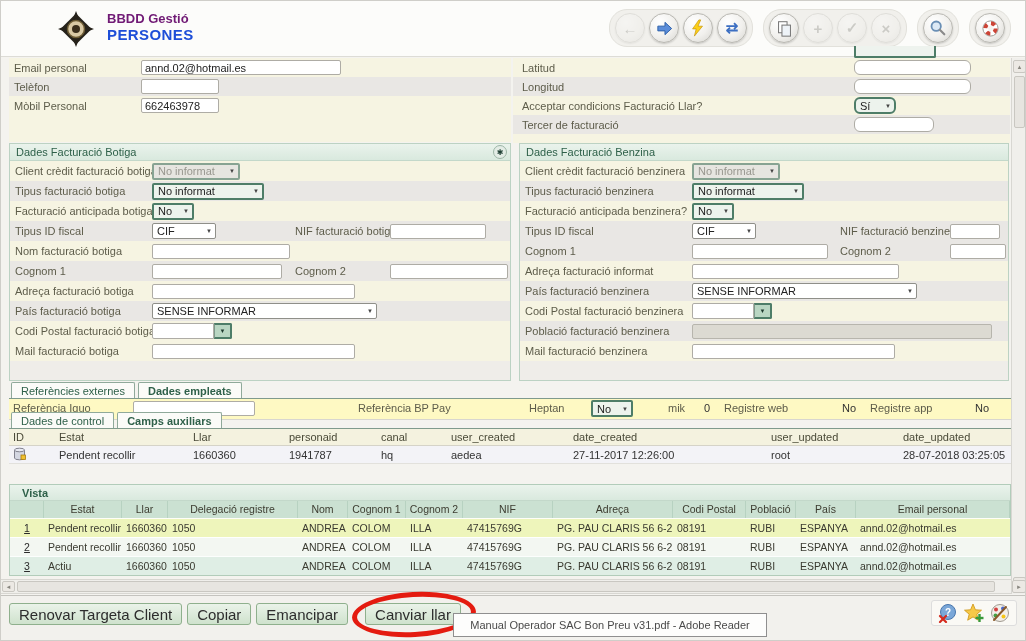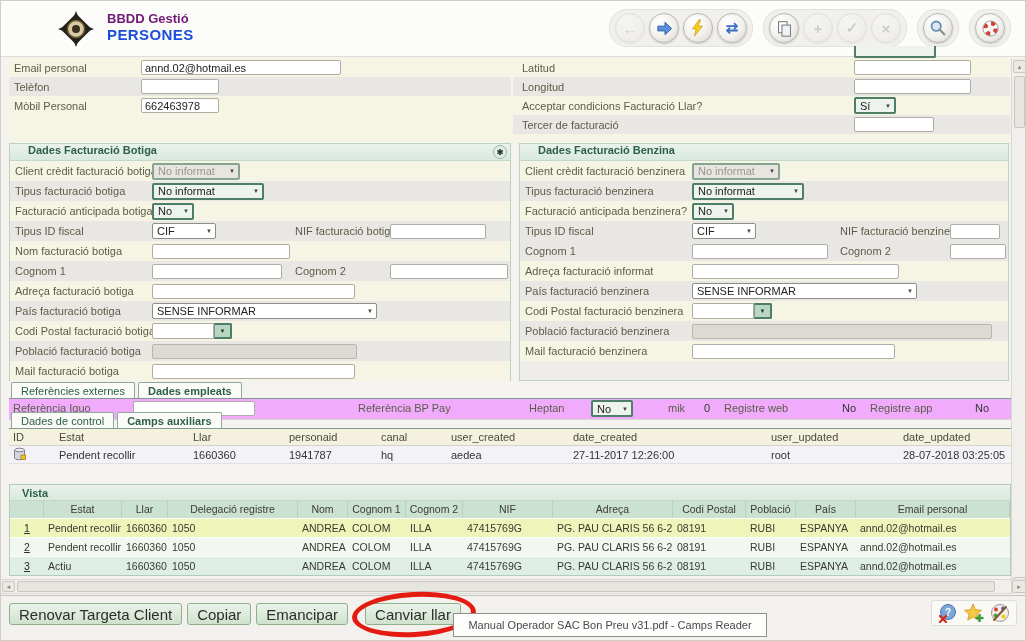--- a/index.html
+++ b/index.html
@@ -36,48 +36,48 @@
   .cinp { width:62px; height:16px; border:1px solid #aeaca5; background:#fff; border-radius:2px 0 0 2px; }
   .cbtn { width:18px; height:16px; border:2px solid #4e7d68; border-left:1px solid #7d9a8a; background:#b9d6c2;
           font-size:6px; color:#1e3a2e; display:flex; align-items:center; justify-content:center; border-radius:0 2px 2px 0; cursor:pointer; }
 
   #fl { position:absolute; left:8px; top:57px; width:502px; }
   #fl .rowband { height:19px; }
   #fl .lbl { width:132px; padding-left:5px; }
   #fr { position:absolute; left:512px; top:57px; width:497px; }
   #fr .rowband { height:19px; }
   #fr .lbl { padding-left:9px; }
-  #fr .ctl { position:absolute; left:341px; }
+  #fr .ctl { position:absolute; left:341px;border-radius:6px; }
   #cutdd { position:absolute; left:853px; top:45px; width:82px; height:12px; border:2px solid #4e7d68; border-top:none; background:#eef3ee; border-radius:0 0 2px 2px; }
 
   
   .sec { position:absolute; top:142px; height:238px; border:1px solid #bcd2c3; background:#efede9; }
   #secBot { left:8px; width:502px; }
   #secBen { left:518px; width:490px; }
   .sechdr { height:17px; background:linear-gradient(#eaf3ec,#d9e9de); border-bottom:1px solid #c3d8ca; color:#2e6049;
-            font-weight:bold; font-size:11px; padding-left:18px; display:flex; position:relative; }
+            font-weight:normal; font-size:11px; padding-left:6px; display:flex; align-items:center; position:relative; }
   .closebtn { position:absolute; right:3px; top:1px; width:14px; height:14px; border-radius:50%; background:#e3ece5;
               border:1px solid #9db5a6; font-size:8px; color:#1f3f33; display:flex; align-items:center; justify-content:center; cursor:pointer; }
   .srow { position:relative; height:20px; font-size:11px; color:#5d5c4a; display:flex; align-items:center; }
   .srow .lbl { position:absolute; left:5px; white-space:nowrap; }
   .srow .c1 { position:absolute; left:142px; display:flex; align-items:center; }
   #secBen .srow .c1 { left:172px; }
   .srow .midl { position:absolute; left:285px; white-space:nowrap; }
   #secBen .srow .midl { left:320px; }
   .srow .midi { position:absolute; left:380px; }
   #secBen .srow .midi { left:430px; }
 
   
   .tabs { display:flex; align-items:flex-end; height:18px; border-bottom:1px solid #7f9a8c; padding-left:2px; }
   .tab { border:1px solid #8fa99a; border-bottom:none; background:#fbfbf8; color:#2e6049; padding:2px 9px 1px;
          margin-right:3px; border-radius:2px 2px 0 0; cursor:pointer; white-space:nowrap; }
   .tab.act { font-weight:bold; }
 
   #refs { position:absolute; left:8px; top:380px; width:1002px; }
-  .refrow { position:relative; height:21px; background:#f0abfc; border-bottom:1px solid #d8d6cf; color:#5d5c4a; }
+  .refrow { position:relative; height:21px; background:#fef9c3; border-bottom:1px solid #d8d6cf; color:#5d5c4a; }
   .refrow > * { position:absolute; top:3px; }
   .refrow .val { color:#333; }
 
   #ctrl { position:absolute; left:8px; top:410px; width:1002px; }
   .cgrid { display:grid; grid-template-columns:46px 134px 96px 92px 70px 122px 198px 132px 1fr; align-items:center; }
   .chead { height:17px; background:#f4f2df; border-bottom:1px solid #d5d3c8; color:#4a4a38; }
   .chead > div { padding-left:4px; }
   .crow { height:18px; background:#f3f3f7; color:#333; border-bottom:1px solid #e2e1dc; }
   .crow > div { padding-left:4px; white-space:nowrap; }
 
@@ -262,24 +262,20 @@
     <div class="srow grey">
       <span class="lbl">País facturació botiga</span>
       <span class="c1 sel" style="width:225px">SENSE INFORMAR</span>
     </div>
     <div class="srow cream">
       <span class="lbl">Codi Postal facturació botiga</span>
       <span class="c1 combo">
           <input class="cinp" value="" style="">
           <span class="cbtn">▼</span>
         </span>
-    </div>
-    <div class="srow grey">
-      <span class="lbl">Població facturació botiga</span>
-      <input class="c1 inp dis" style="width: 205px;" value="">
     </div>
     <div class="srow cream">
       <span class="lbl">Mail facturació botiga</span>
       <input class="c1 inp" style="width: 203px;" value="">
     </div>
   </div>
 
   <div class="sec" id="secBen">
     <div class="sechdr">
       <span>Dades Facturació Benzina</span>
@@ -466,21 +462,21 @@
   <div id="ftr">
     <div id="fbtns">
       <div class="fbtn">Renovar Targeta Client</div>
       <div class="fbtn">Copiar</div>
       <div class="fbtn">Emancipar</div>
       <div class="fwrap">
         <div class="fbtn">Canviar llar</div>
         <div id="redcircle"></div>
       </div>
     </div>
-    <div id="tt">Manual Operador SAC Bon Preu v31.pdf - Camps Reader</div>
+    <div id="tt">Manual Operador SAC Bon Preu v31.pdf - Adobe Reader</div>
     <div id="fico">
       <svg width="20" height="20" viewBox="0 0 20 20">
         <circle cx="10" cy="9" r="7.5" fill="#7aa7d8" stroke="#4a77ad" stroke-width="1"></circle>
         <text x="10" y="13" font-size="10" font-weight="bold" fill="#ffffff" text-anchor="middle" font-family="Liberation Sans, sans-serif">?</text>
         <line x1="2" y1="13" x2="8" y2="19" stroke="#d42a1e" stroke-width="2.2" stroke-linecap="round"></line>
         <line x1="8" y1="13" x2="2" y2="19" stroke="#d42a1e" stroke-width="2.2" stroke-linecap="round"></line>
       </svg>
       <svg width="20" height="20" viewBox="0 0 20 20">
         <polygon points="9,1 11.4,6.8 17.5,7.2 12.8,11.2 14.3,17.2 9,13.9 3.7,17.2 5.2,11.2 0.5,7.2 6.6,6.8" fill="#f7c948" stroke="#d09a1e" stroke-width="0.9"></polygon>
         <line x1="15.5" y1="11" x2="15.5" y2="19" stroke="#3a9a3a" stroke-width="2.4"></line>

